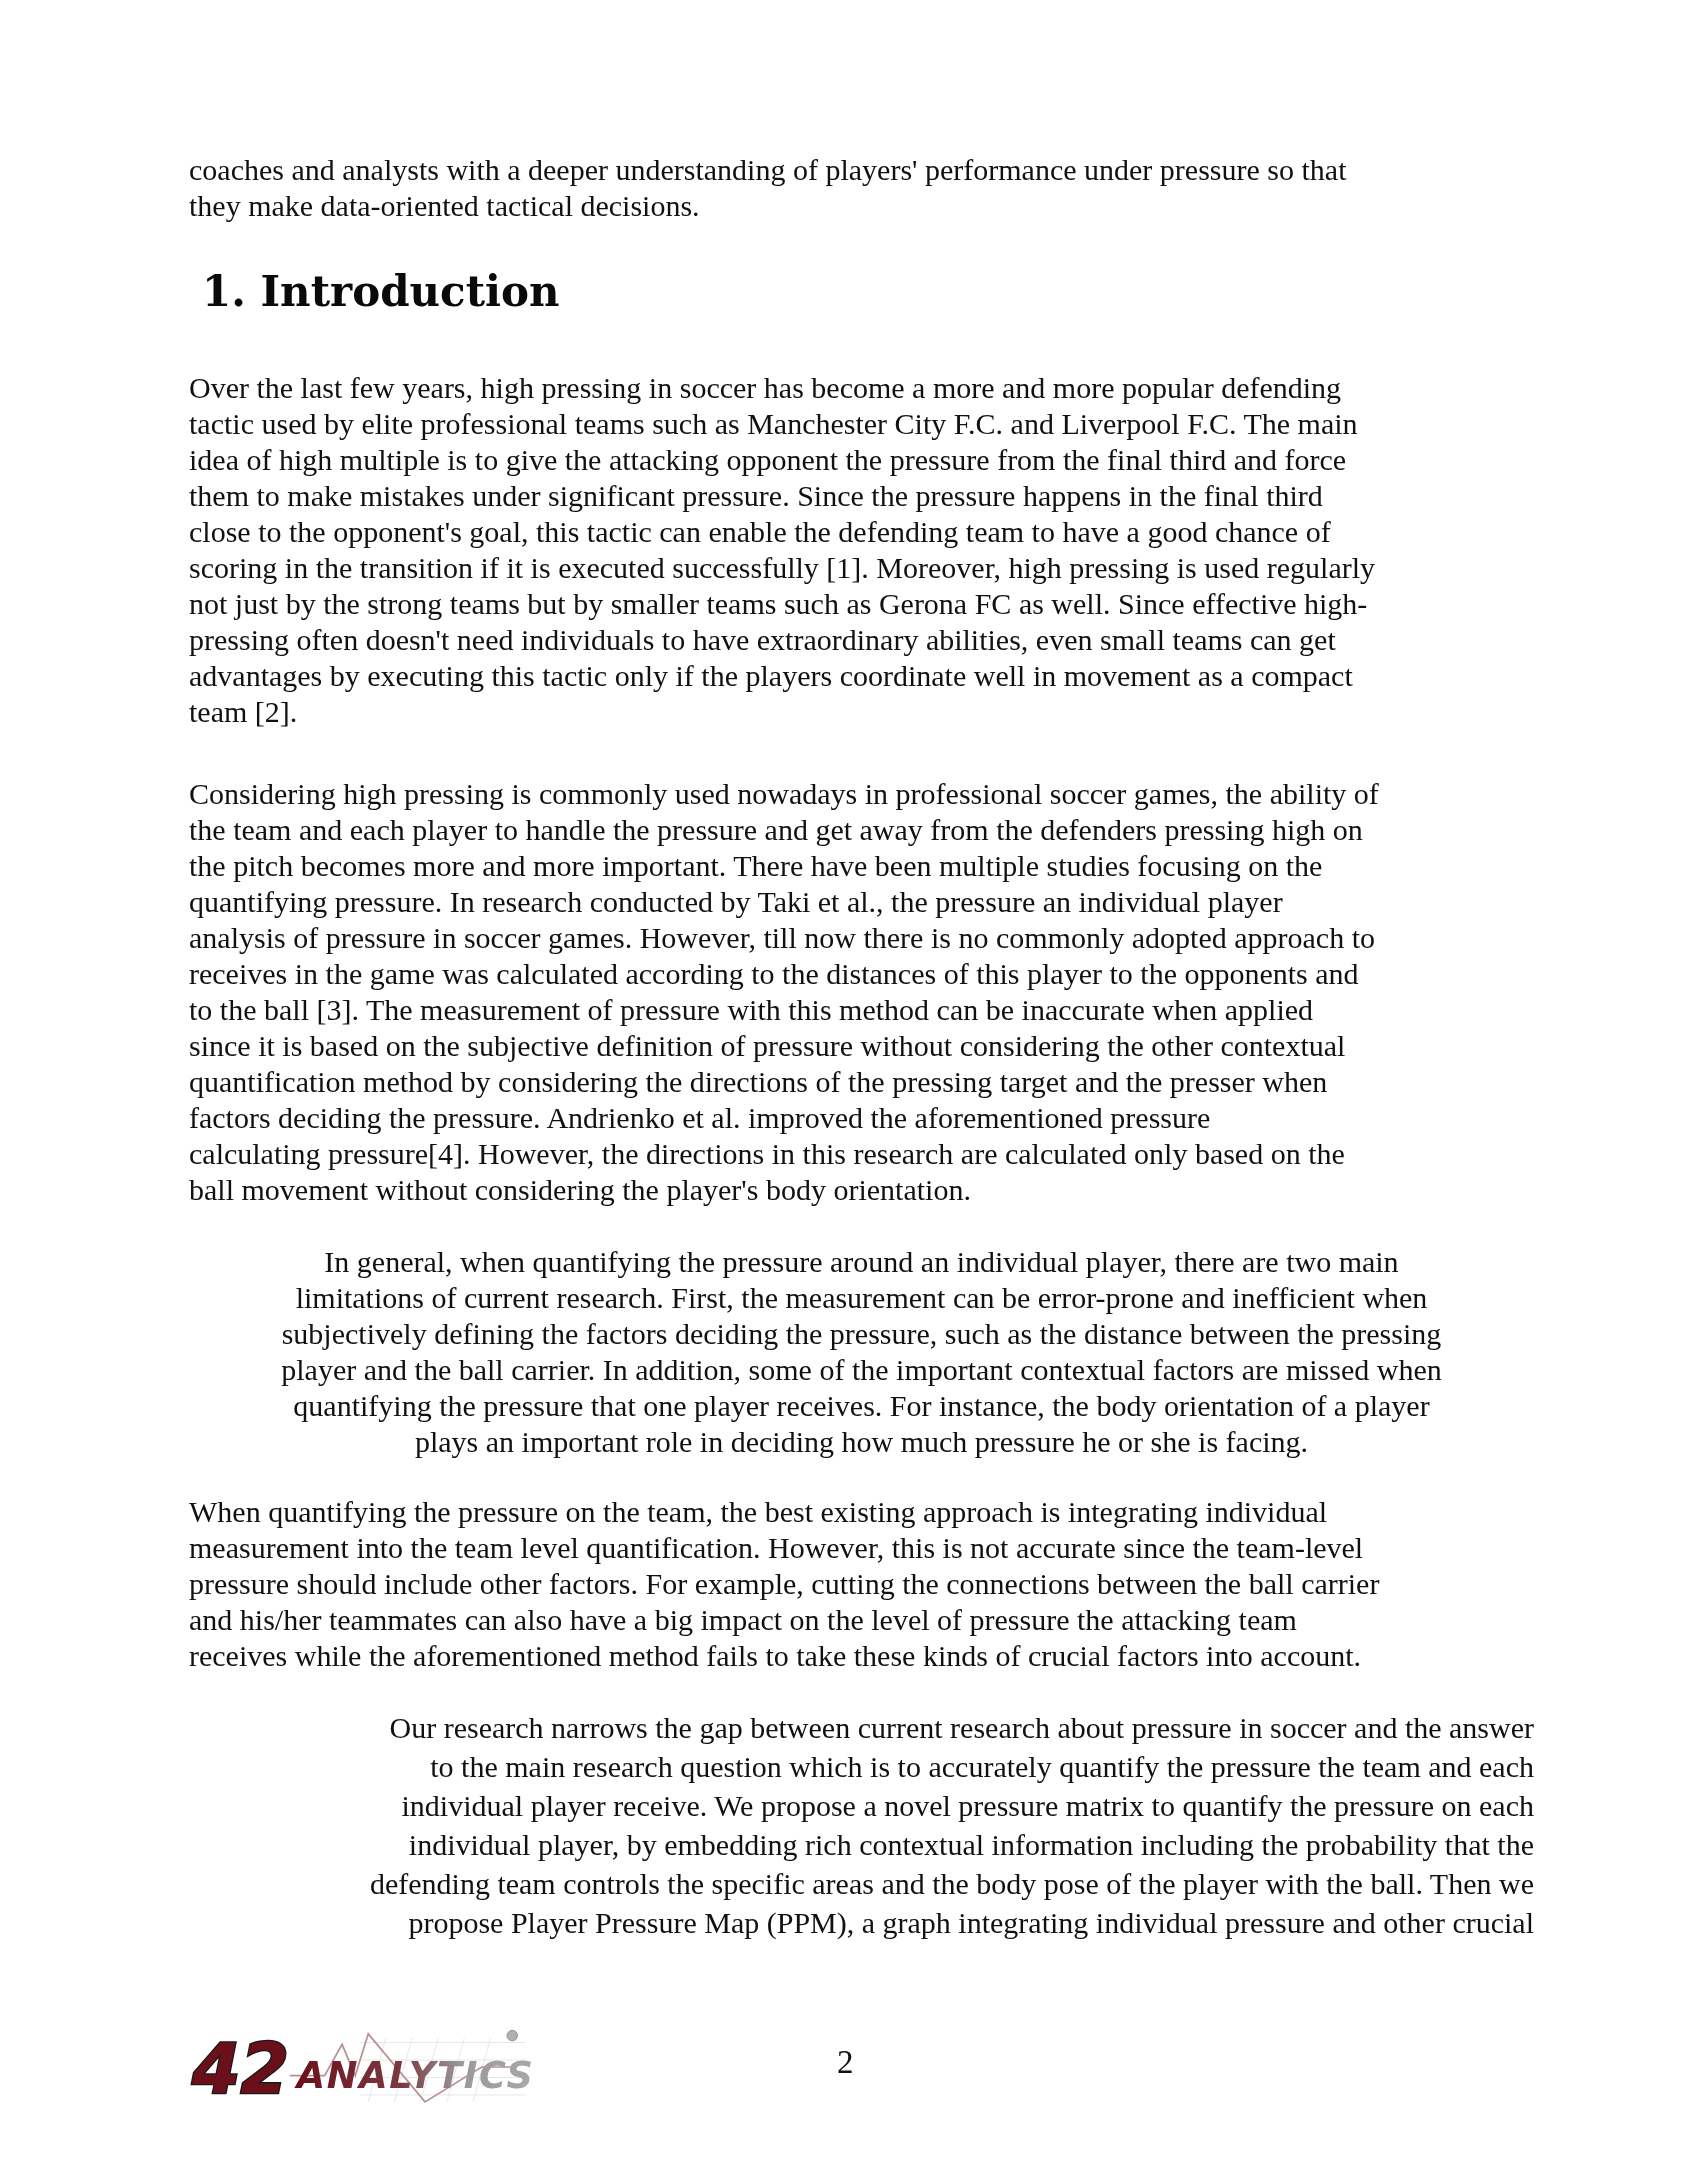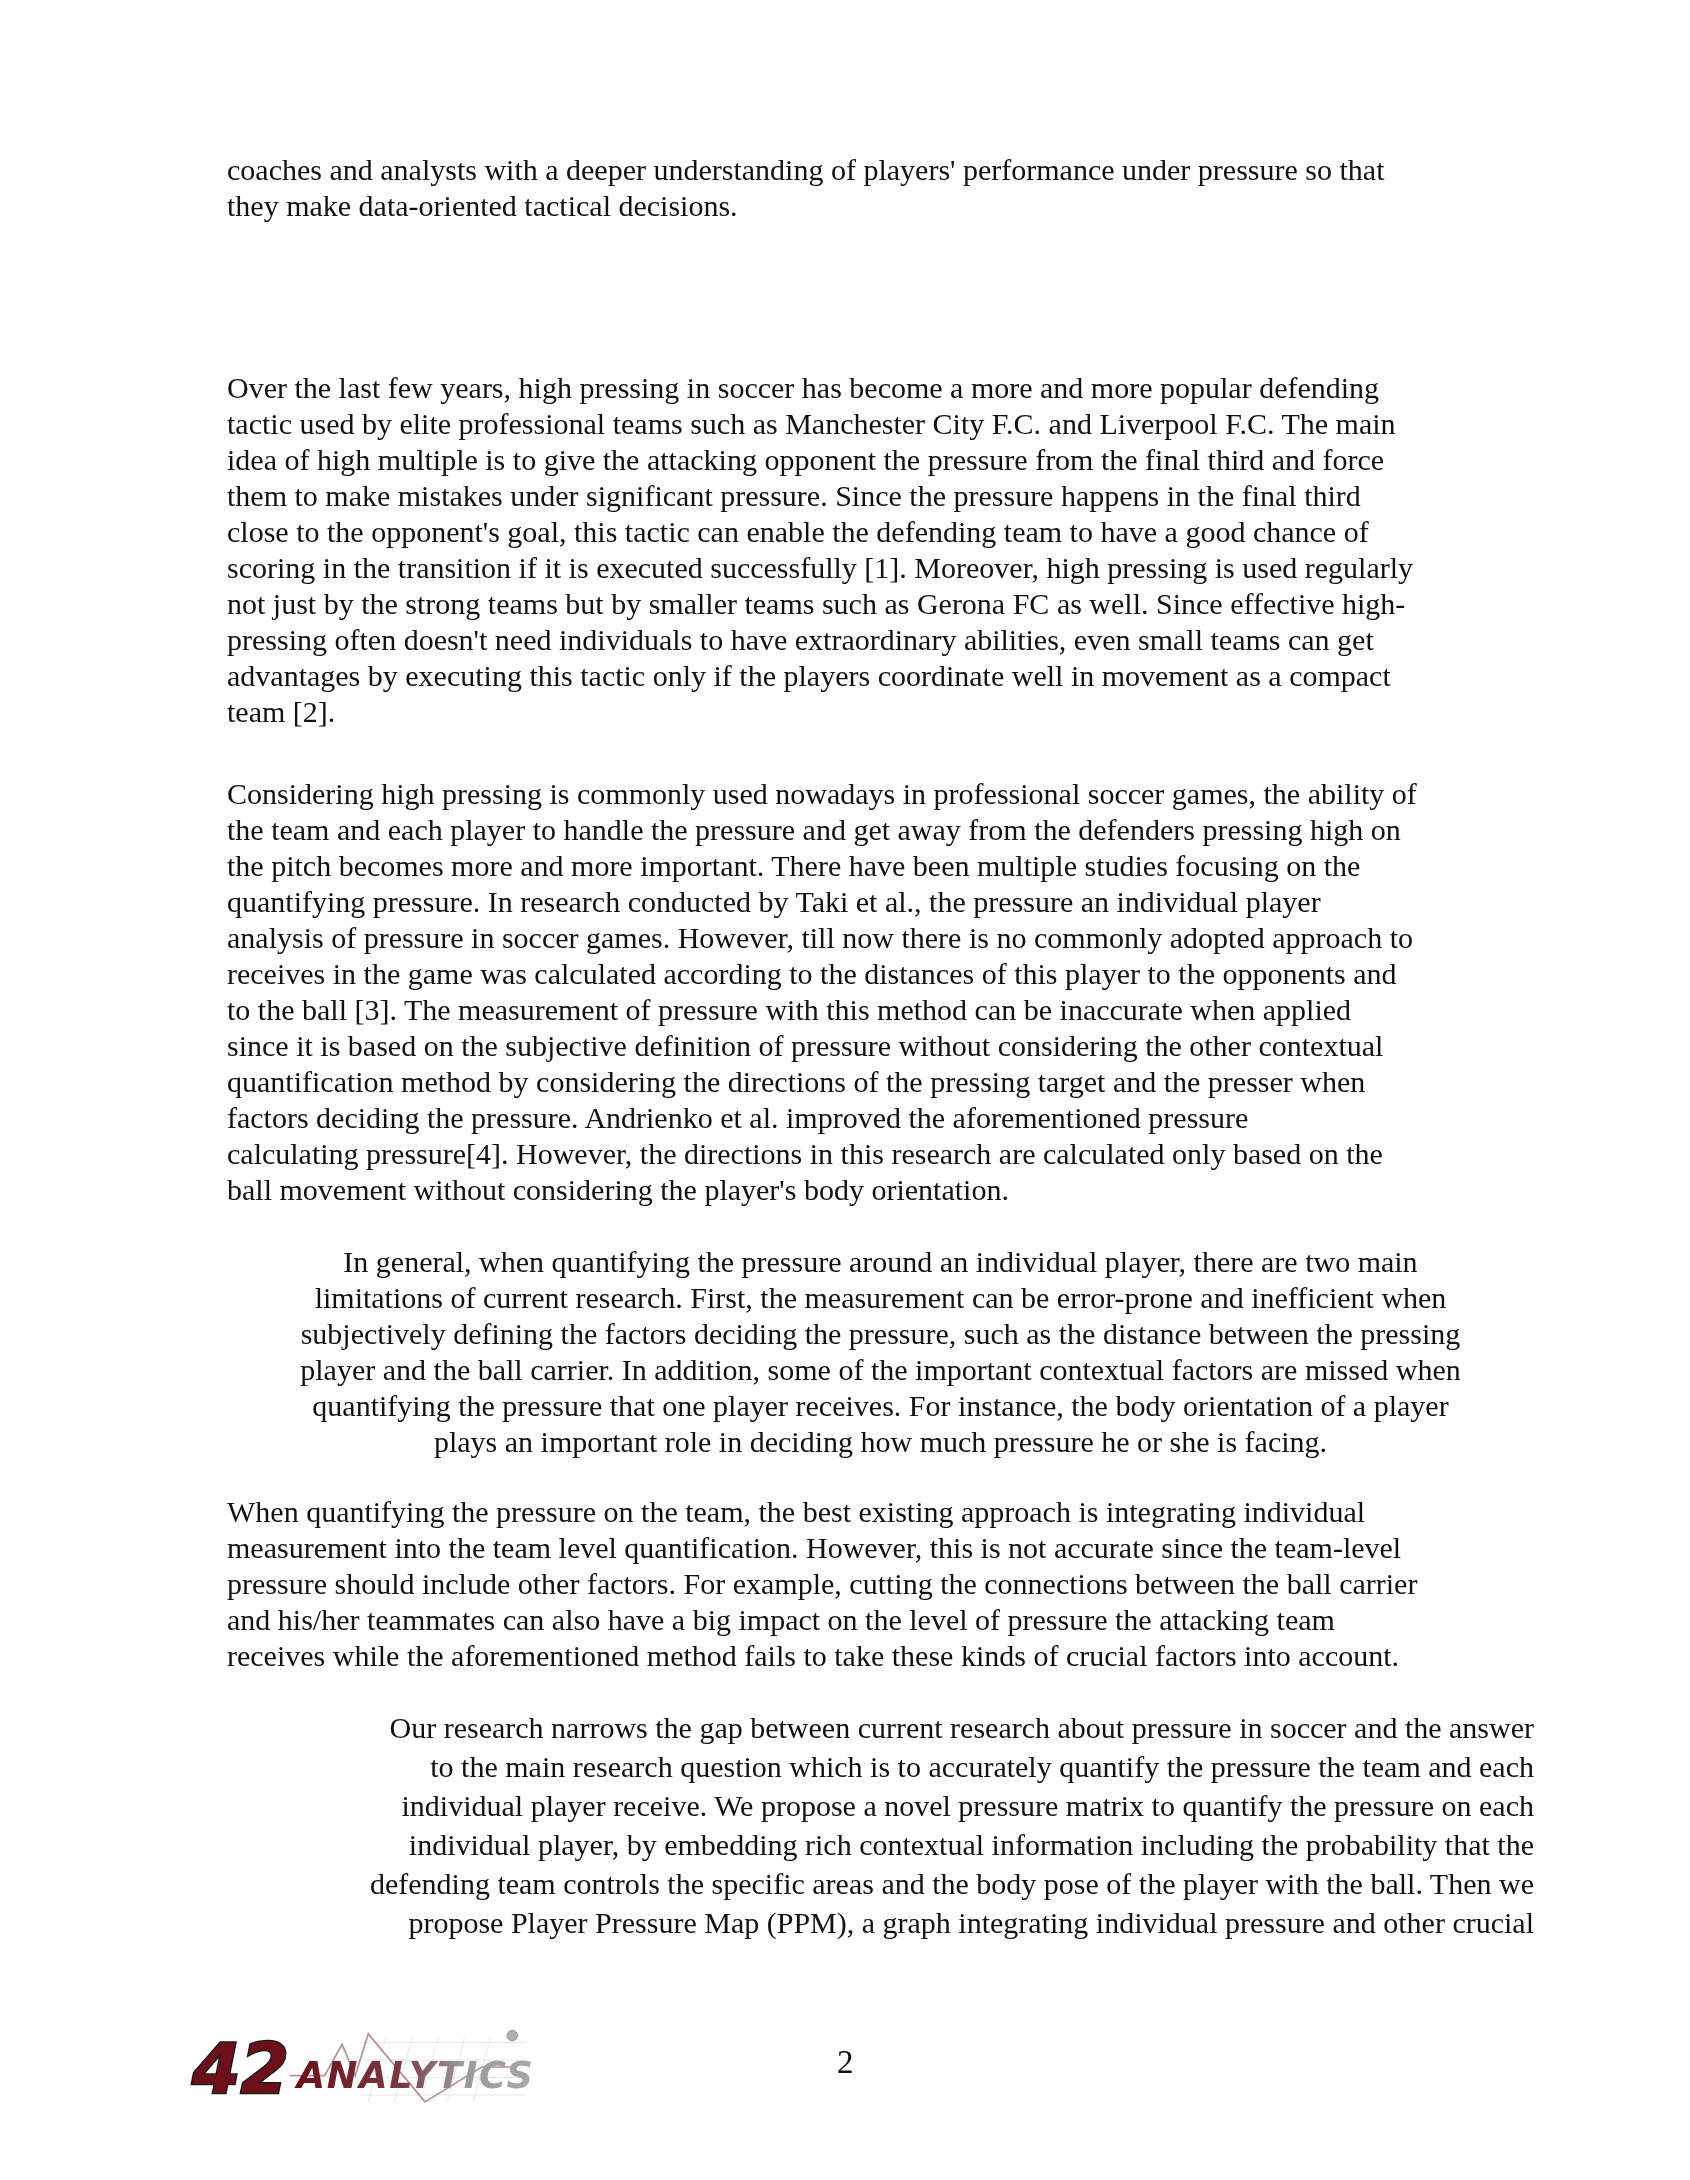--- a/index.html
+++ b/index.html
@@ -27,21 +27,20 @@
       width: 1345px;
       font-family: "Liberation Serif", "DejaVu Serif", serif;
       font-size: 30px;
       line-height: 36px;
       color: #111111;
       margin: 0;
     }
     .line {
       display: block;
       white-space: nowrap;
-      margin-left: 38px;
     }
     .para.wide .line { line-height: 39px; text-align: right; }
     .heading {
       position: absolute;
       left: 202px;
       top: 264px;
       margin: 0;
       font-family: "DejaVu Serif", "Liberation Serif", serif;
       font-weight: bold;
       font-size: 42px;
@@ -68,20 +67,21 @@
 </head>
 <body>
 
 <div class="page">
 
   <div class="para" style="top:152px;">
     <span class="line">coaches and analysts with a deeper understanding of players' performance under pressure so that</span>
     <span class="line">they make data-oriented tactical decisions.</span>
   </div>
 
+  <h1 class="heading">1. Introduction</h1>
 
   <div class="para" style="top:370px;">
     <span class="line">Over the last few years, high pressing in soccer has become a more and more popular defending</span>
     <span class="line">tactic used by elite professional teams such as Manchester City F.C. and Liverpool F.C. The main</span>
     <span class="line">idea of high multiple is to give the attacking opponent the pressure from the final third and force</span>
     <span class="line">them to make mistakes under significant pressure. Since the pressure happens in the final third</span>
     <span class="line">close to the opponent's goal, this tactic can enable the defending team to have a good chance of</span>
     <span class="line">scoring in the transition if it is executed successfully [1]. Moreover, high pressing is used regularly</span>
     <span class="line">not just by the strong teams but by smaller teams such as Gerona FC as well. Since effective high-</span>
     <span class="line">pressing often doesn't need individuals to have extraordinary abilities, even small teams can get</span>

